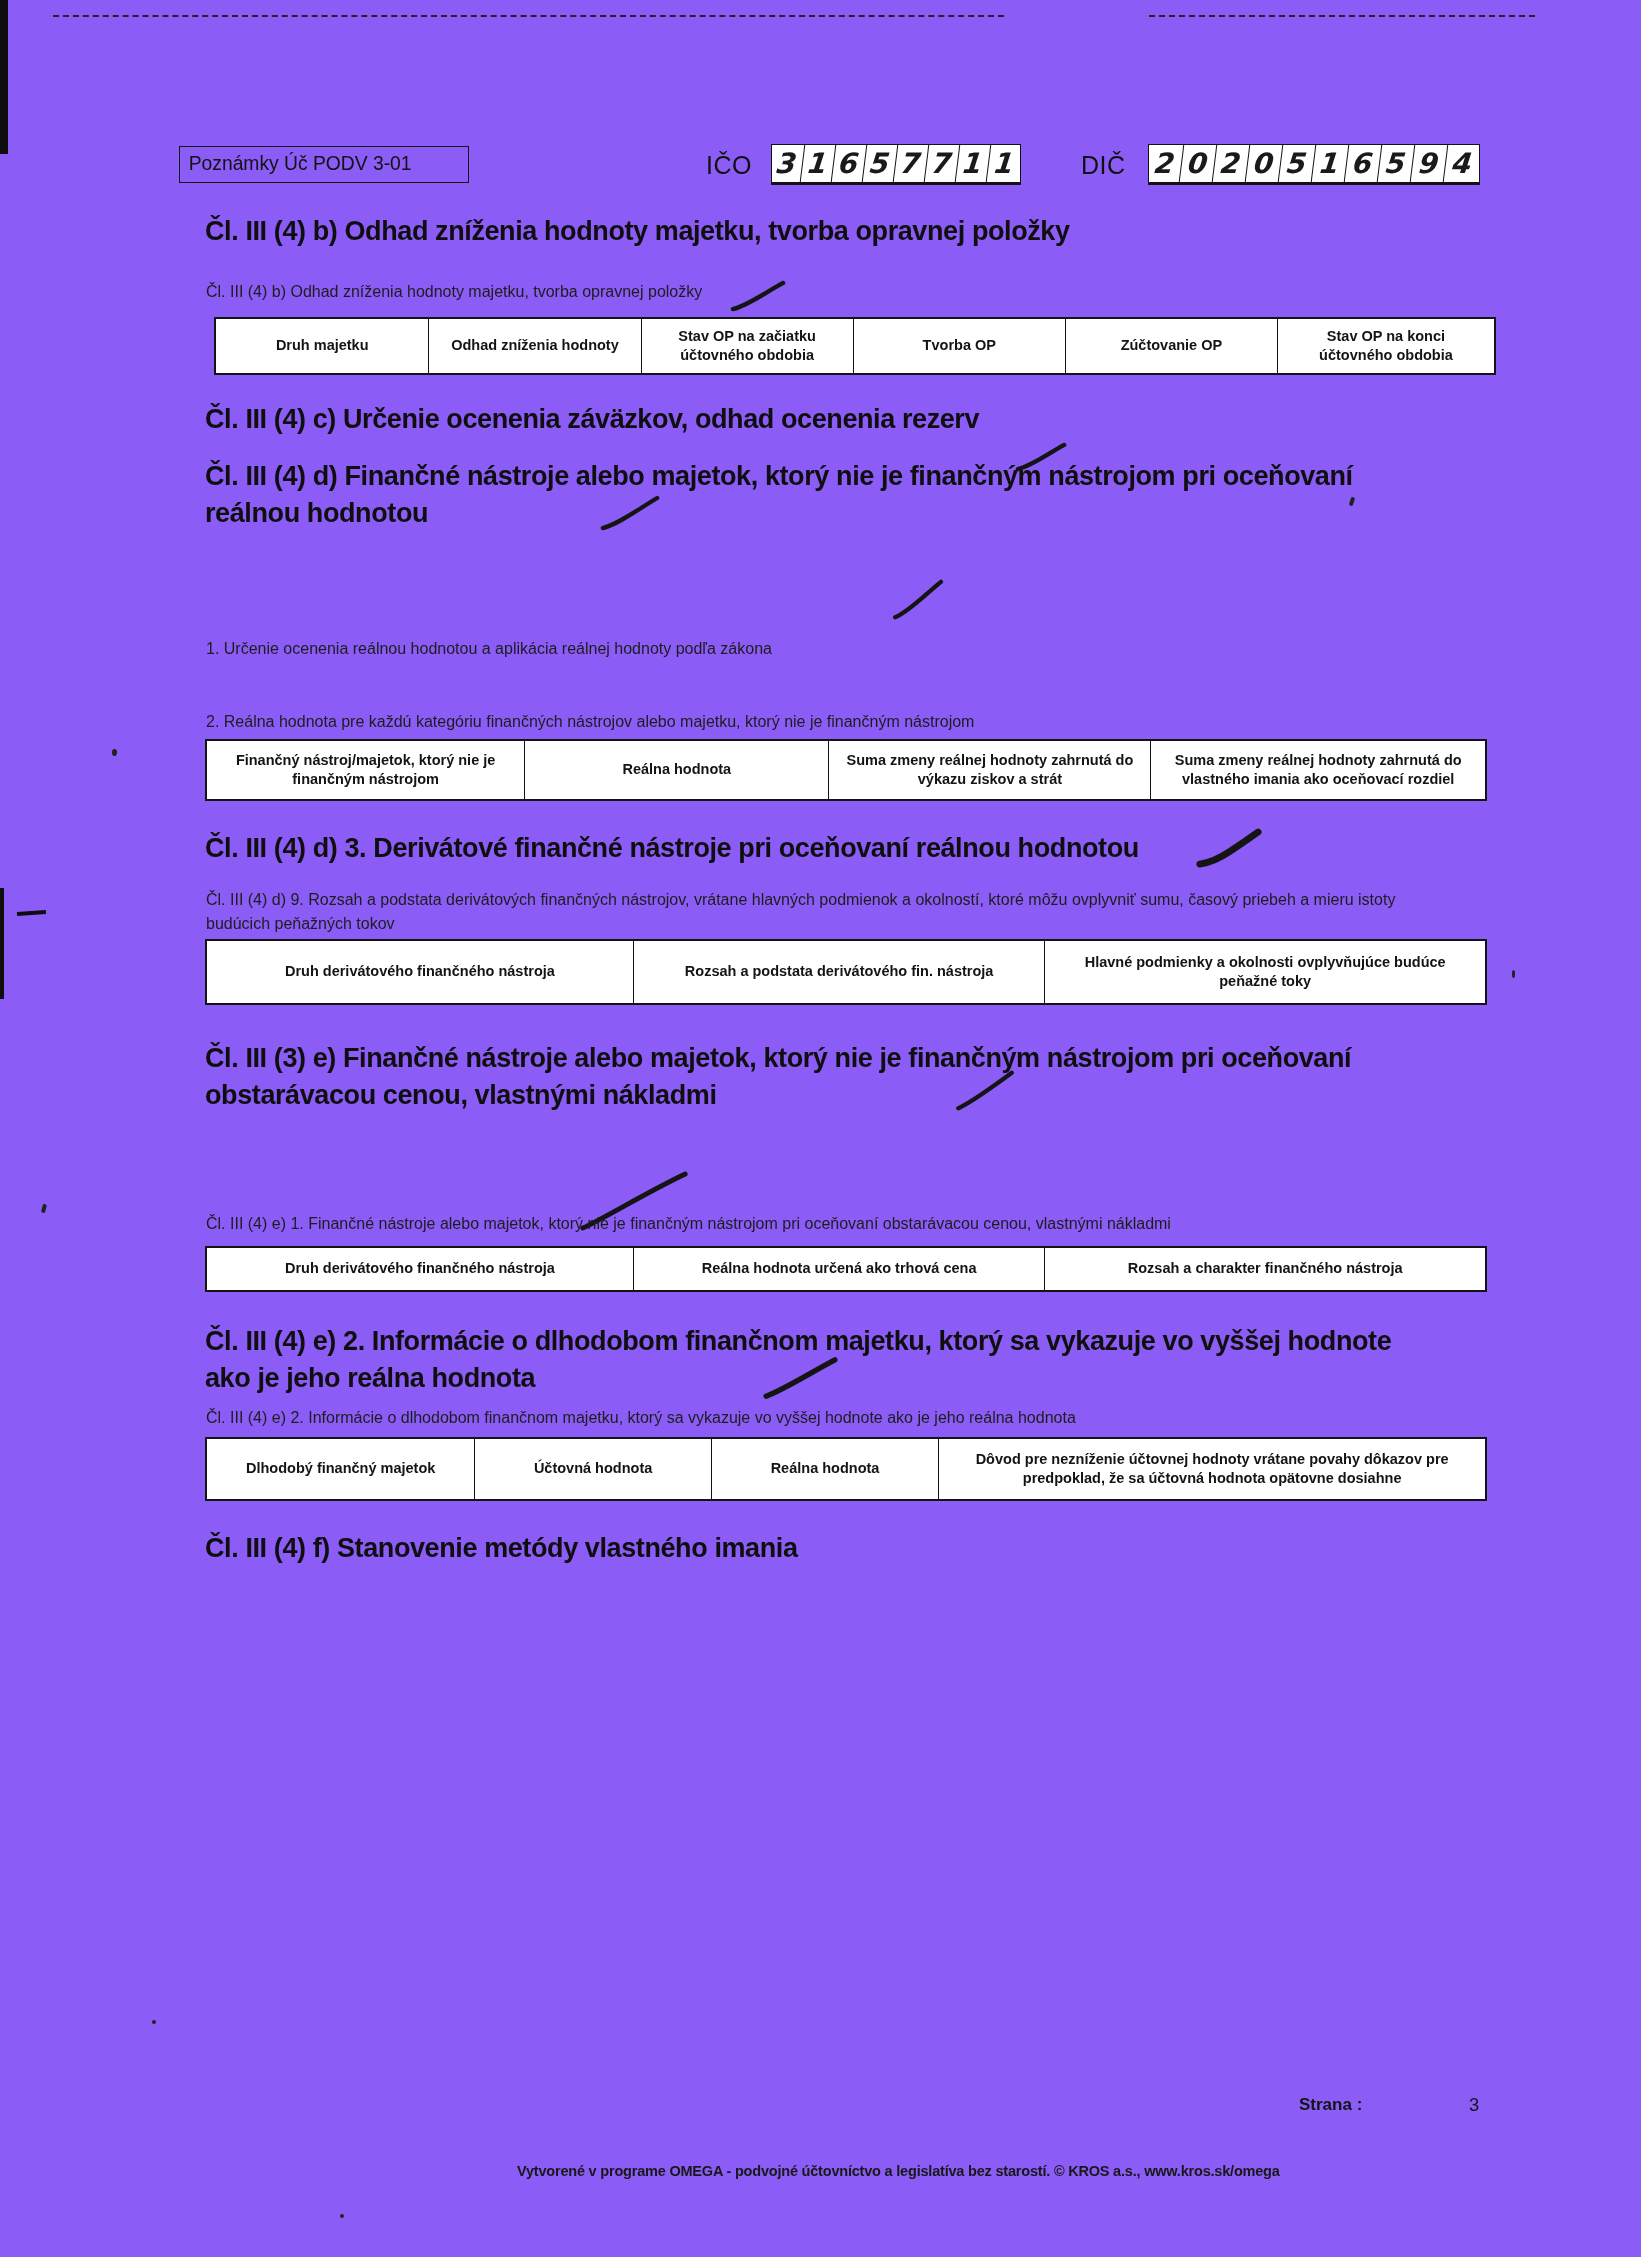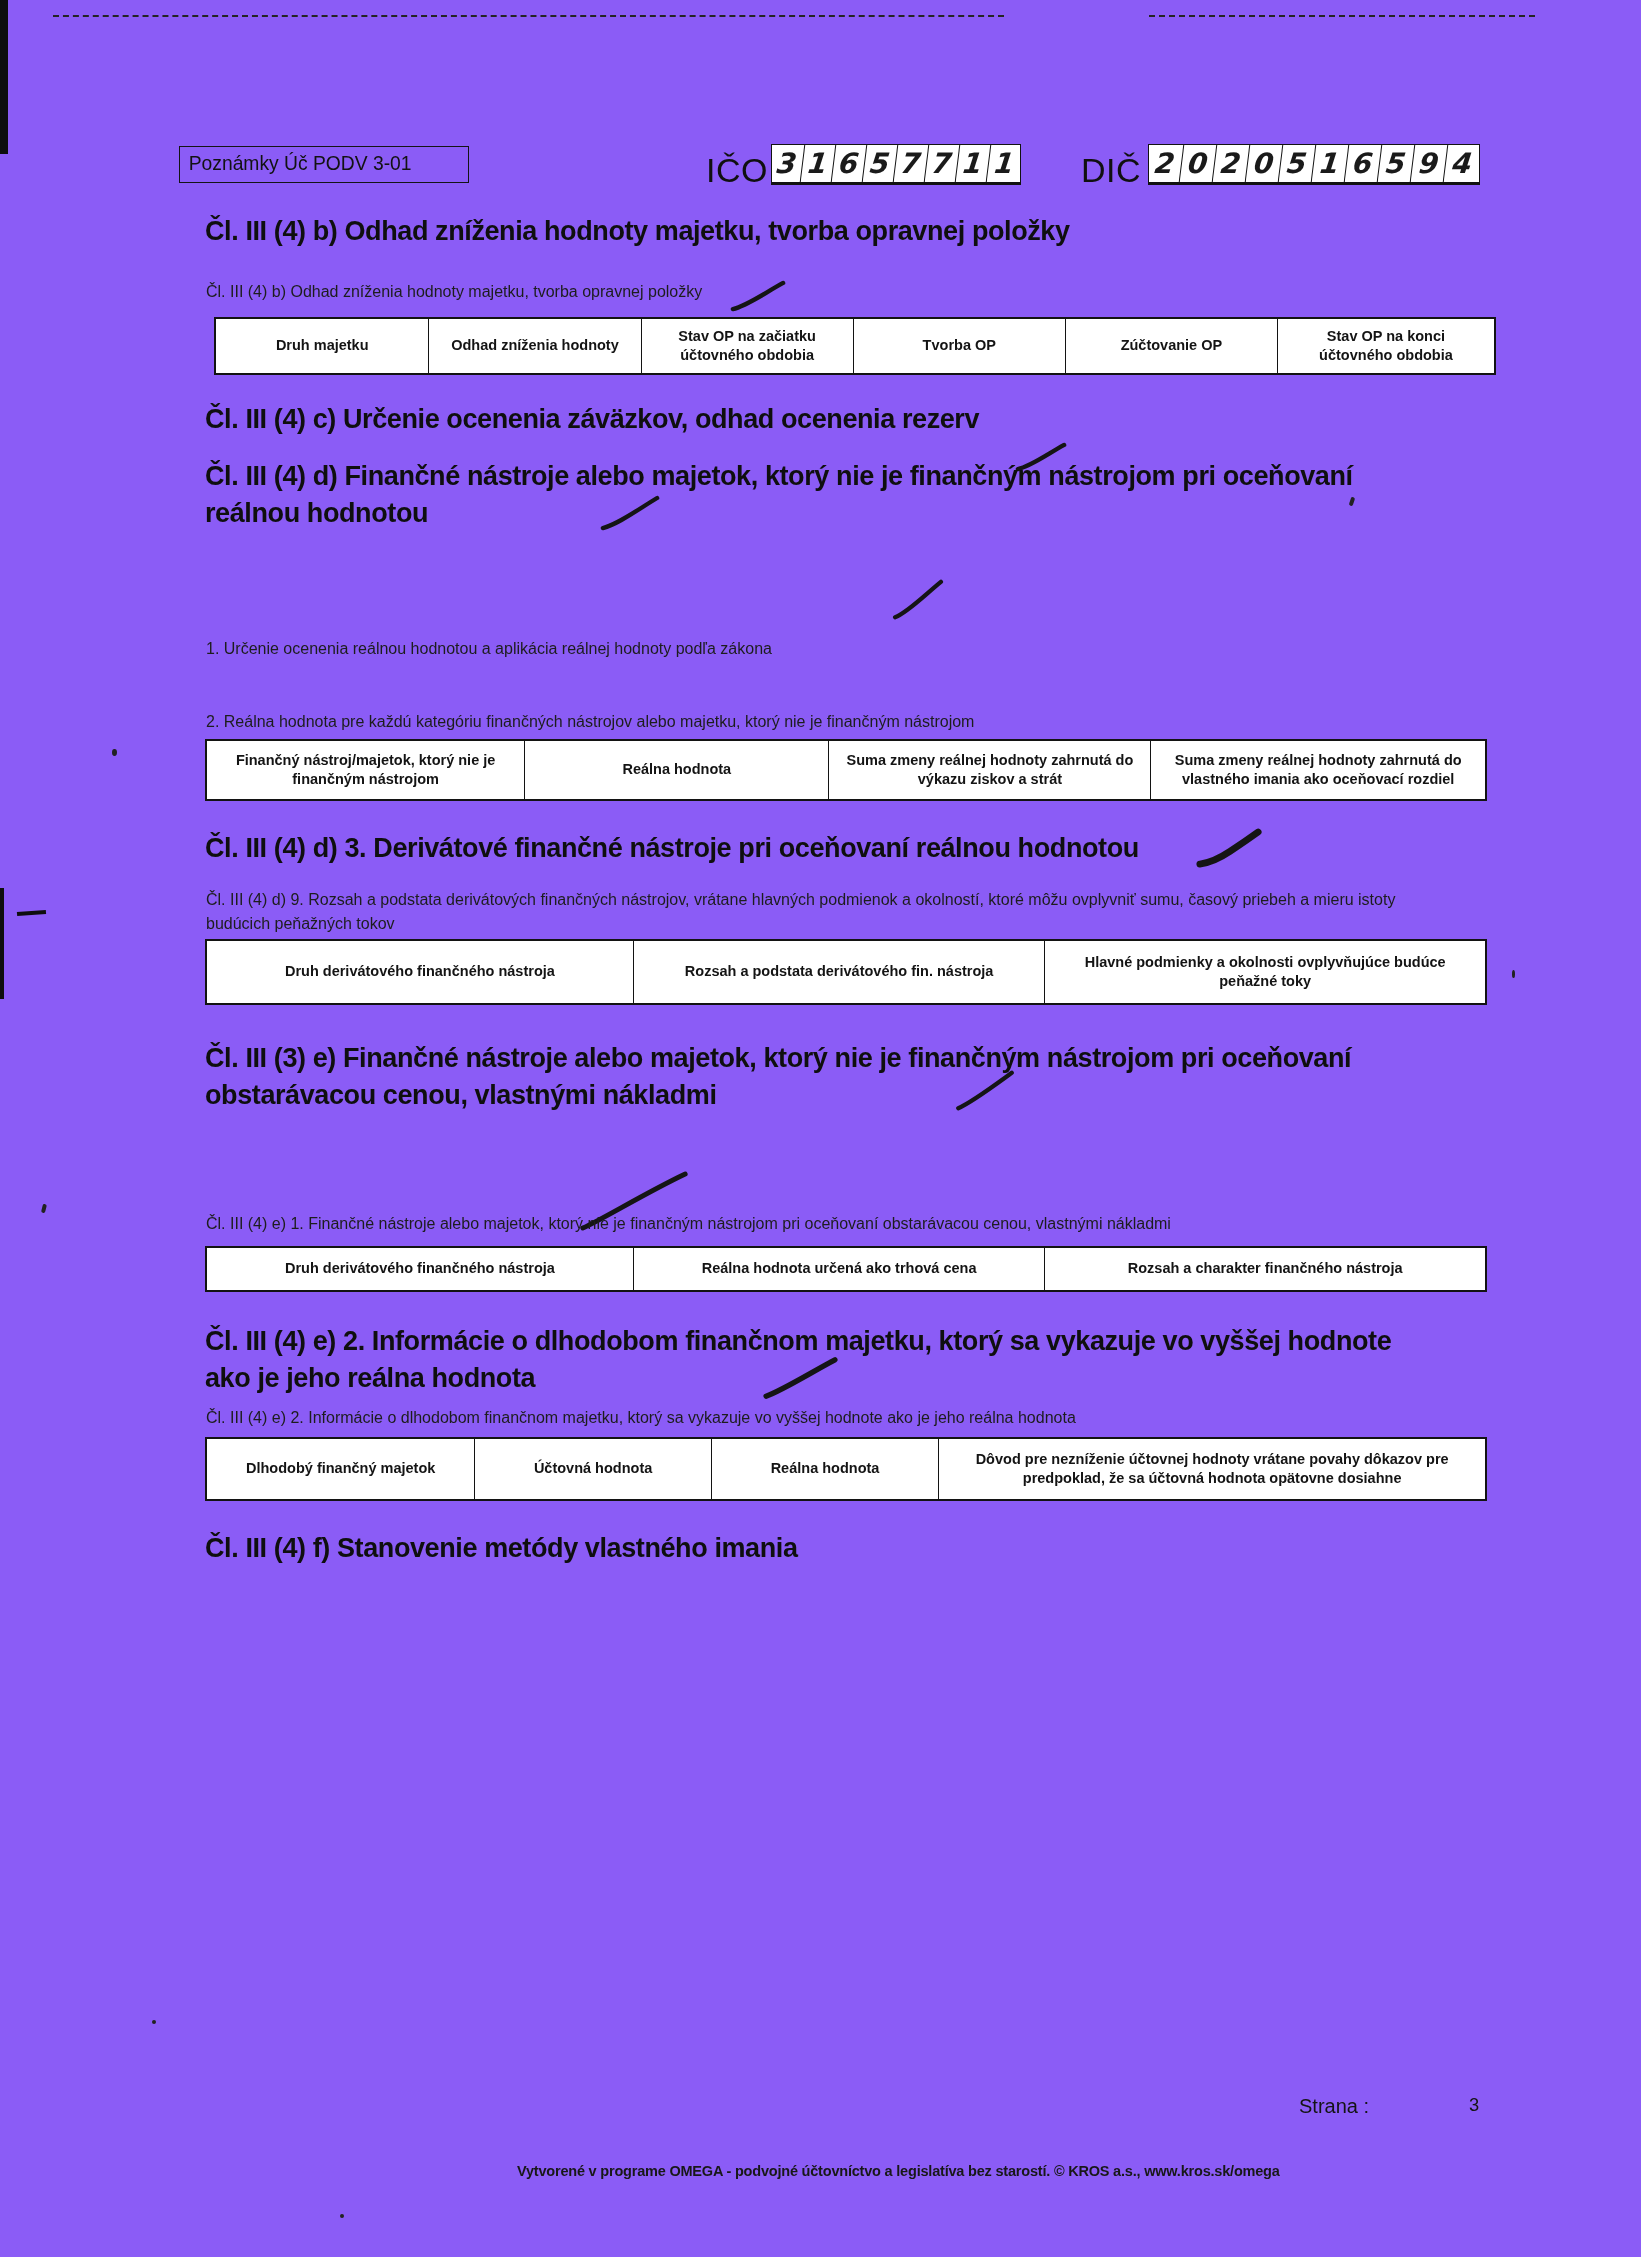--- a/index.html
+++ b/index.html
@@ -12,21 +12,21 @@
   .art { position:absolute; background:#0e0e0e; }
   .dashline { position:absolute; border-top:2.9px dashed #242424; height:0; }
   .speck { position:absolute; background:#222; border-radius:50%; }
 
   
   .form-box {
     position:absolute; left:179px; top:146px; width:290px; height:37px;
     border:1.9px solid #141414; box-sizing:border-box;
     font-size:19.3px; line-height:33px; padding-left:8.7px; color:#121212;
   }
-  .reg-label { position:absolute; font-size:34px; font-weight:normal; letter-spacing:0.5px; color:#101010; }
+  .reg-label { position:absolute; font-size:25px; font-weight:normal; letter-spacing:0.5px; color:#101010; }
   .boxes {
     position:absolute; top:144px; display:flex;
     border:1.9px solid #121212; border-bottom:3.9px solid #121212; background:#fff;
   }
   .boxes .d {
     height:37px; display:flex; align-items:center; justify-content:center;
     border-right:1.9px solid #121212; box-sizing:border-box;
     font-family:"DejaVu Sans", sans-serif; font-style:italic; font-weight:bold;
     font-size:28px; color:#1a1a1a; transform:skewX(-7deg);
   }
@@ -51,21 +51,21 @@
   .tbl .cell {
     border-right:1.9px solid #131313; box-sizing:border-box;
     display:flex; align-items:center; justify-content:center; text-align:center;
     font-weight:bold; font-size:14.5px; line-height:19.3px; padding:3.9px 13.5px; color:#141414;
   }
   .tbl .cell:last-child { border-right:none; }
 
   .mark { position:absolute; }
   .mark path { stroke:#151515; fill:none; stroke-linecap:round; }
 
-  .strana-label { position:absolute; left:1299px; top:2095px; font-size:20px; color:#141414; }
+  .strana-label { position:absolute; left:1299px; top:2095px; font-size:17px; color:#141414;font-weight:bold; }
   .page-number { position:absolute; left:1469px; top:2094px; font-size:18.3px; color:#141414; }
   .credit {
     position:absolute; left:517px; top:2163px; font-size:14.5px; font-weight:bold;
     letter-spacing:-0.2px; color:#181818;
   }
 </style>
 </head>
 <body>
 
 <div class="page">

